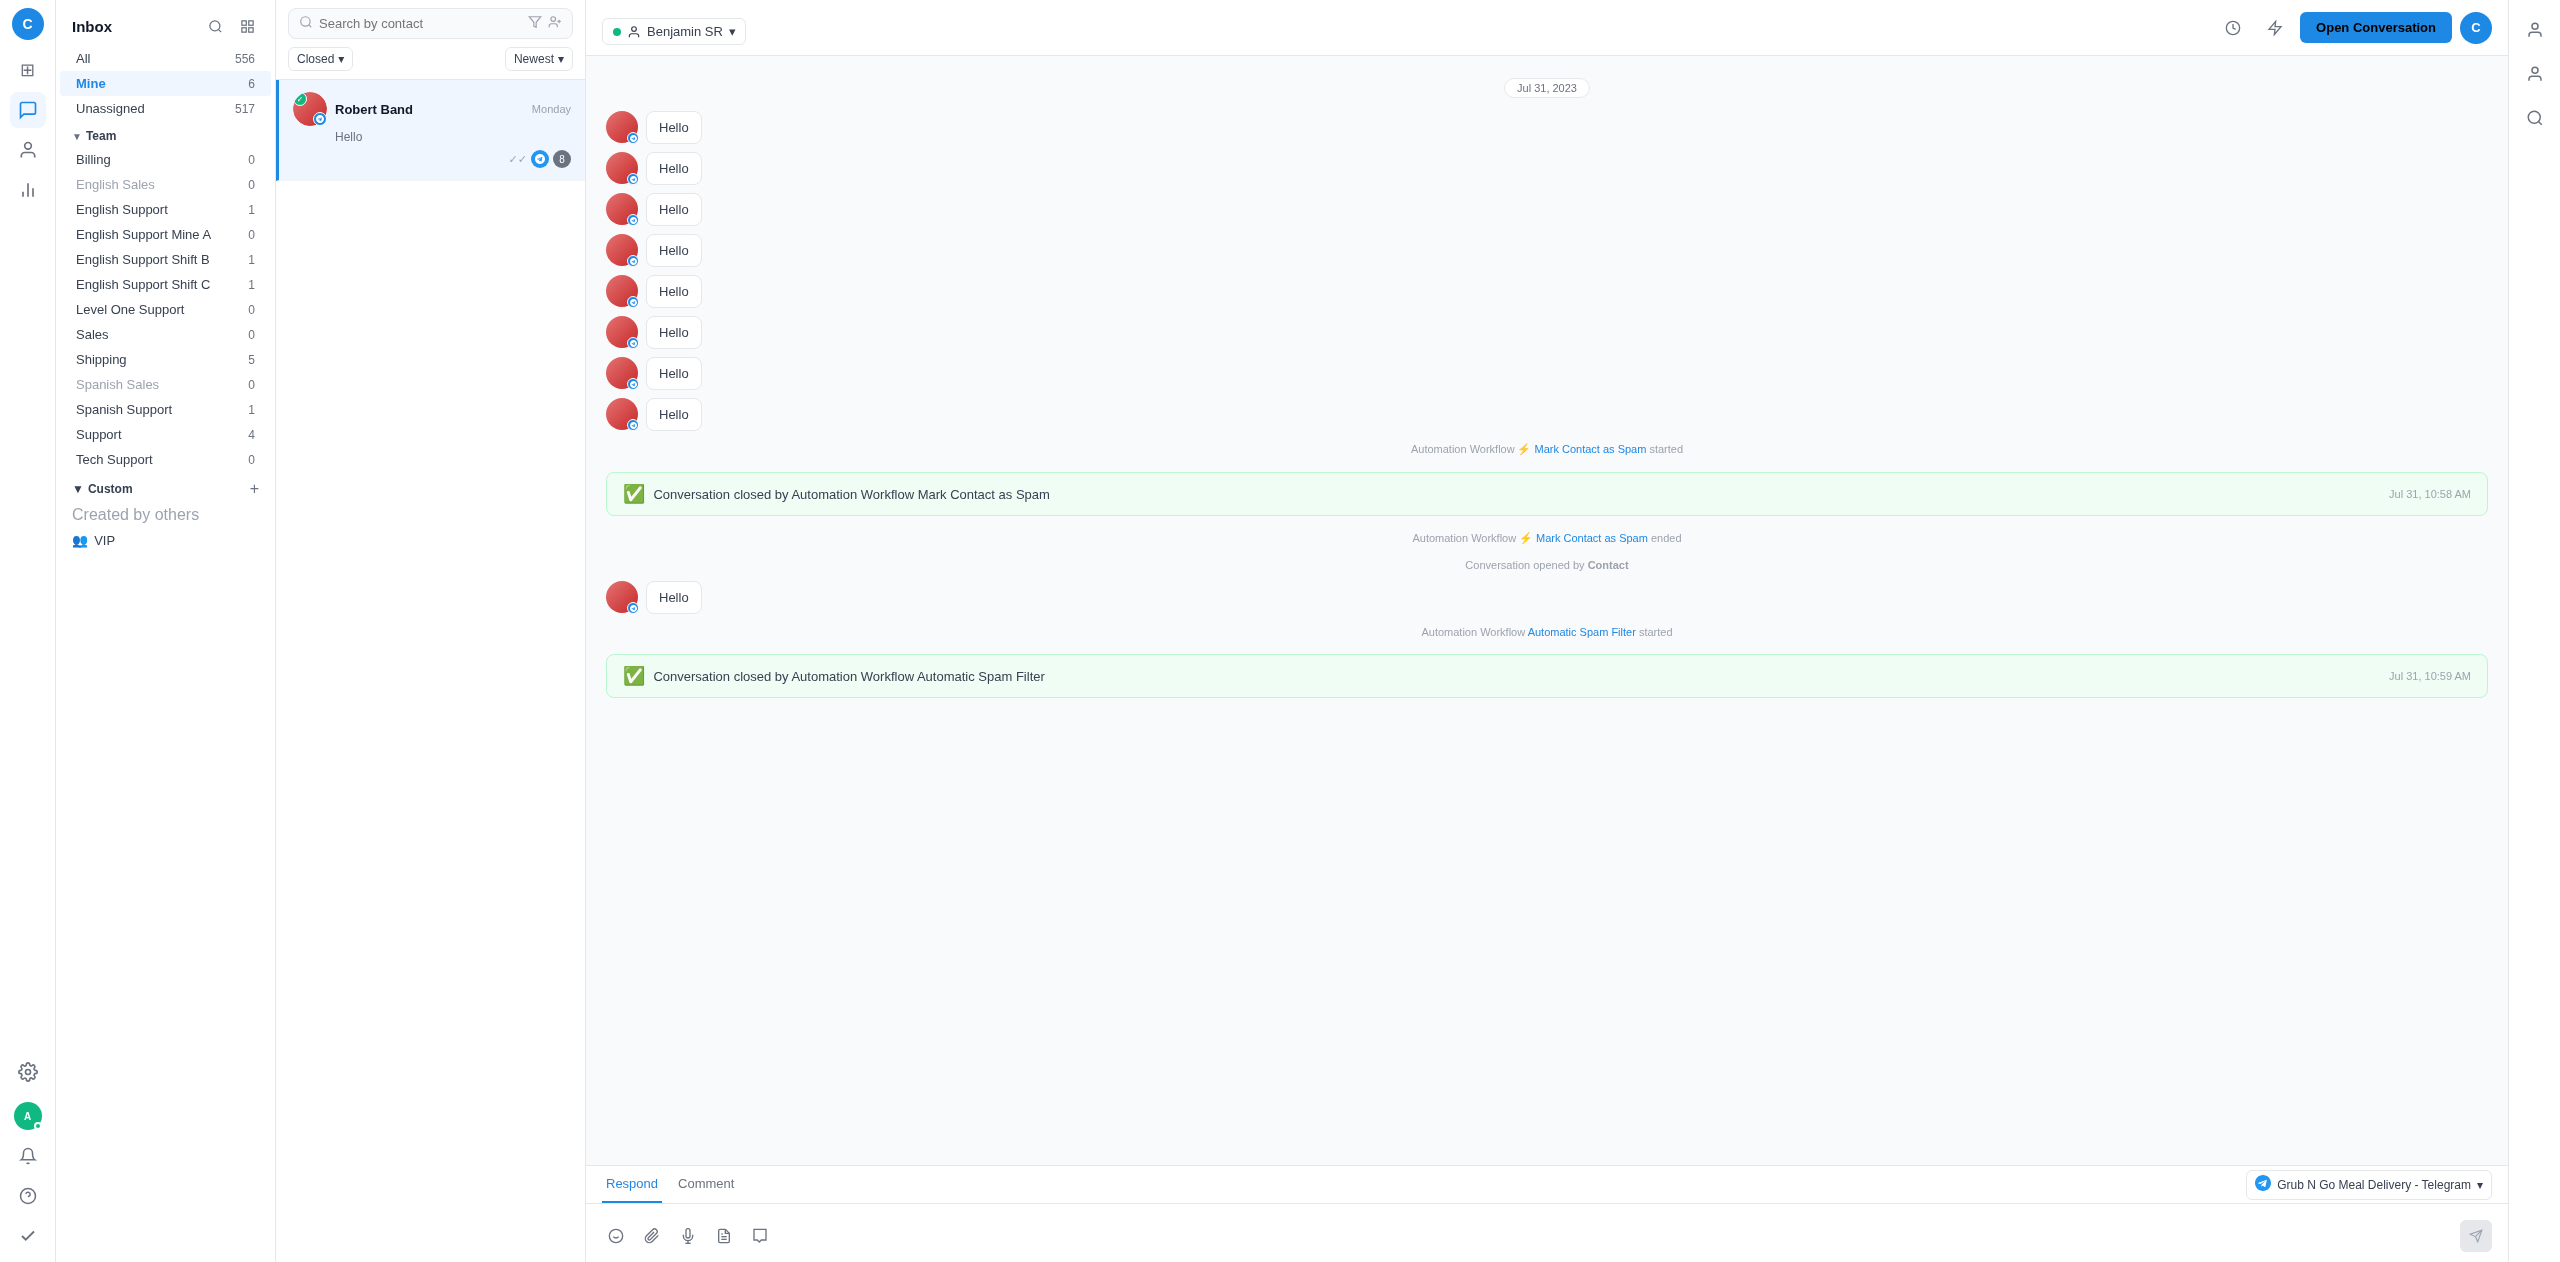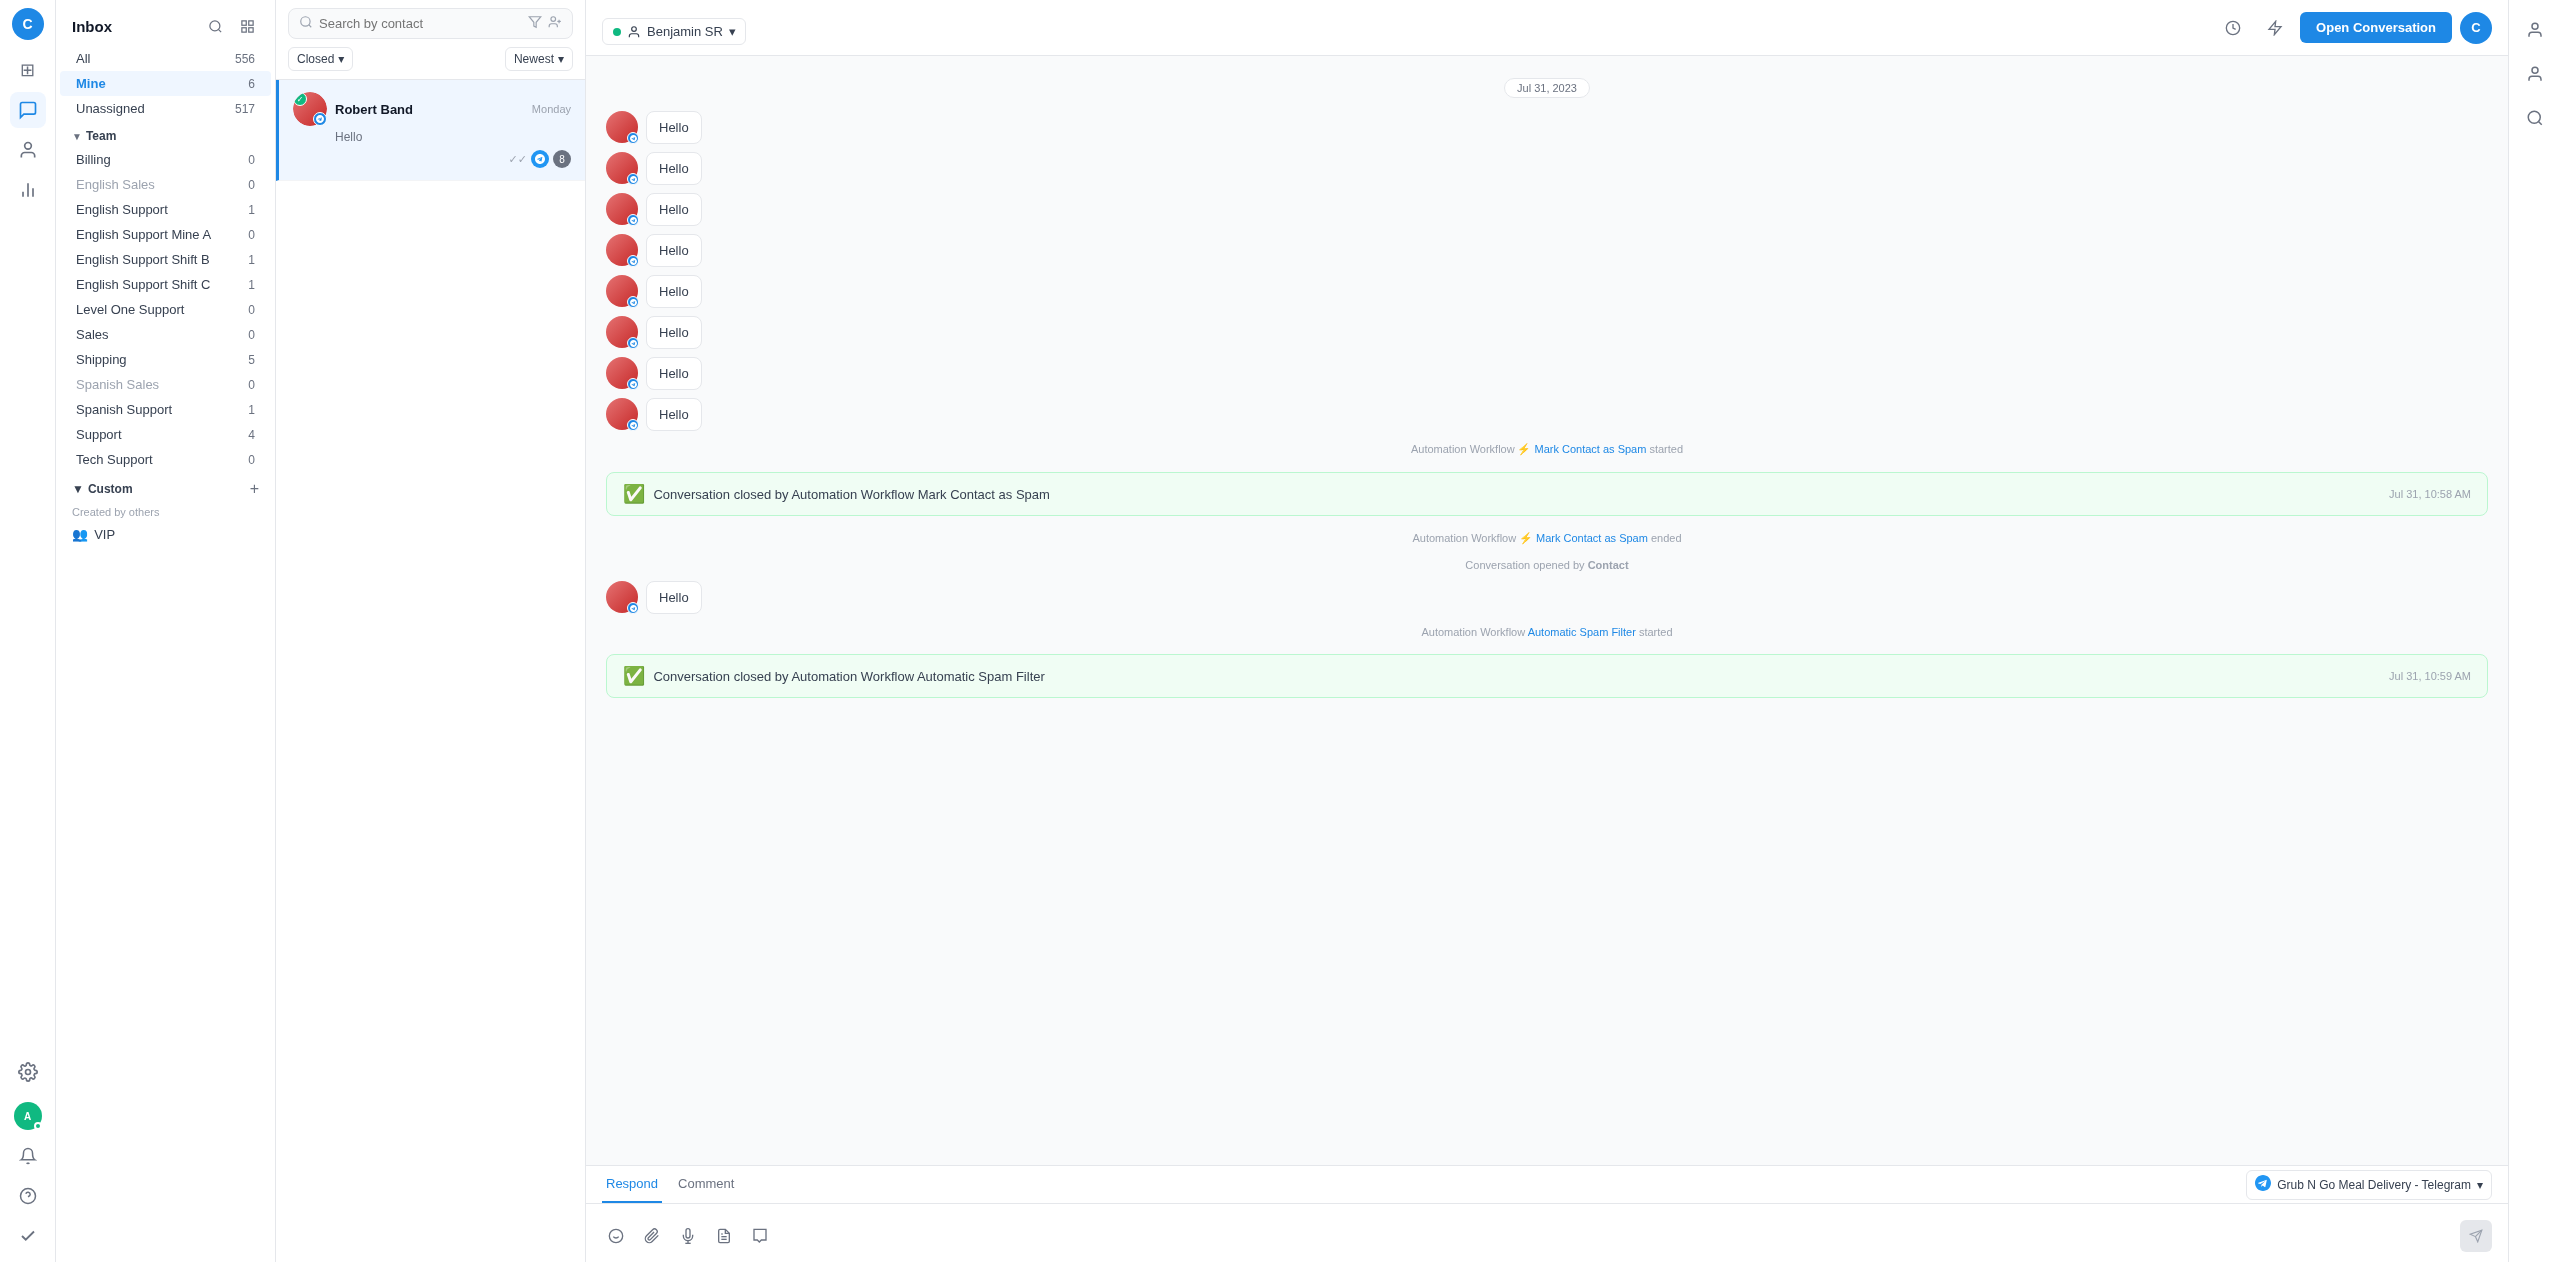--- a/index.html
+++ b/index.html
@@ -88,21 +88,21 @@
     .sidebar-custom-header {
       display: flex;
       align-items: center;
       justify-content: space-between;
       padding: 8px 16px 4px;
     }
     .sidebar-custom-label { font-size: 12px; font-weight: 600; color: #374151; display: flex; align-items: center; gap: 4px; }
     .sidebar-plus { font-size: 16px; color: #6b7280; cursor: pointer; }
     .sidebar-created-by {
       padding: 4px 16px;
-      font-size: 11px;
+      font-size: 16px;
       color: #9ca3af;
       font-weight: 500;
     }
     .sidebar-vip {
       display: flex; align-items: center; gap: 6px;
       padding: 5px 16px;
       cursor: pointer;
     }
     .vip-icon { font-size: 13px; color: #6b7280; }
     .vip-label { font-size: 13px; color: #374151; }
@@ -263,21 +263,21 @@
     .header-icon-btn {
       width: 34px; height: 34px;
       border-radius: 6px;
       display: flex; align-items: center; justify-content: center;
       cursor: pointer;
       color: #6b7280;
       font-size: 16px;
     }
     .open-conv-btn {
       background: #1e88e5;
-      color: #ffffff;
+      color: #000000;
       border: none;
       padding: 8px 16px;
       border-radius: 6px;
       font-size: 13px;
       font-weight: 600;
       cursor: pointer;
     }
     .user-avatar-small {
       width: 32px; height: 32px;
       background: #1e88e5;

